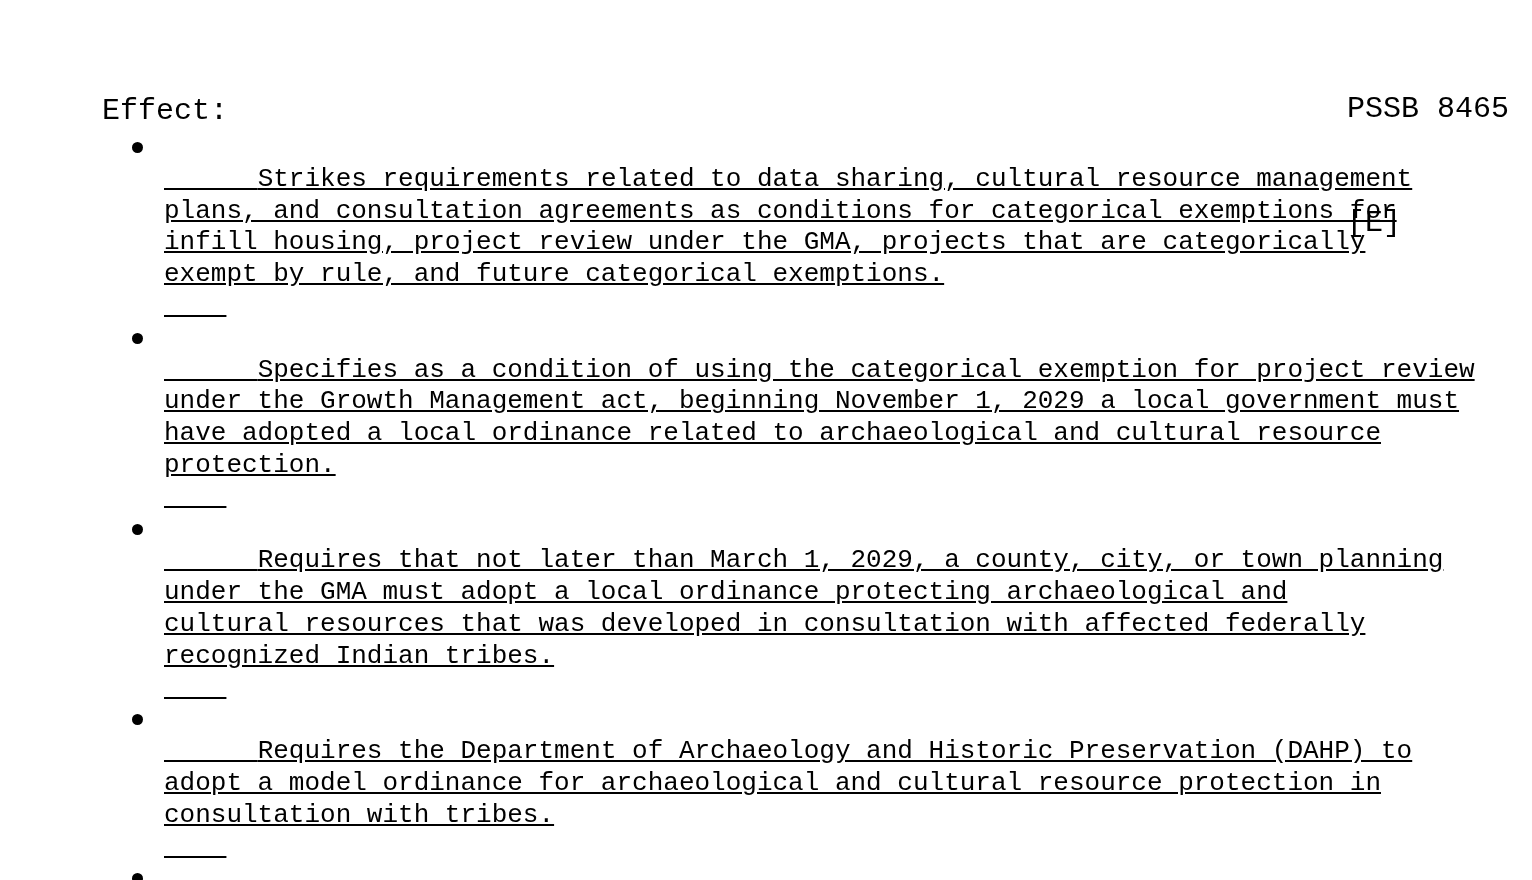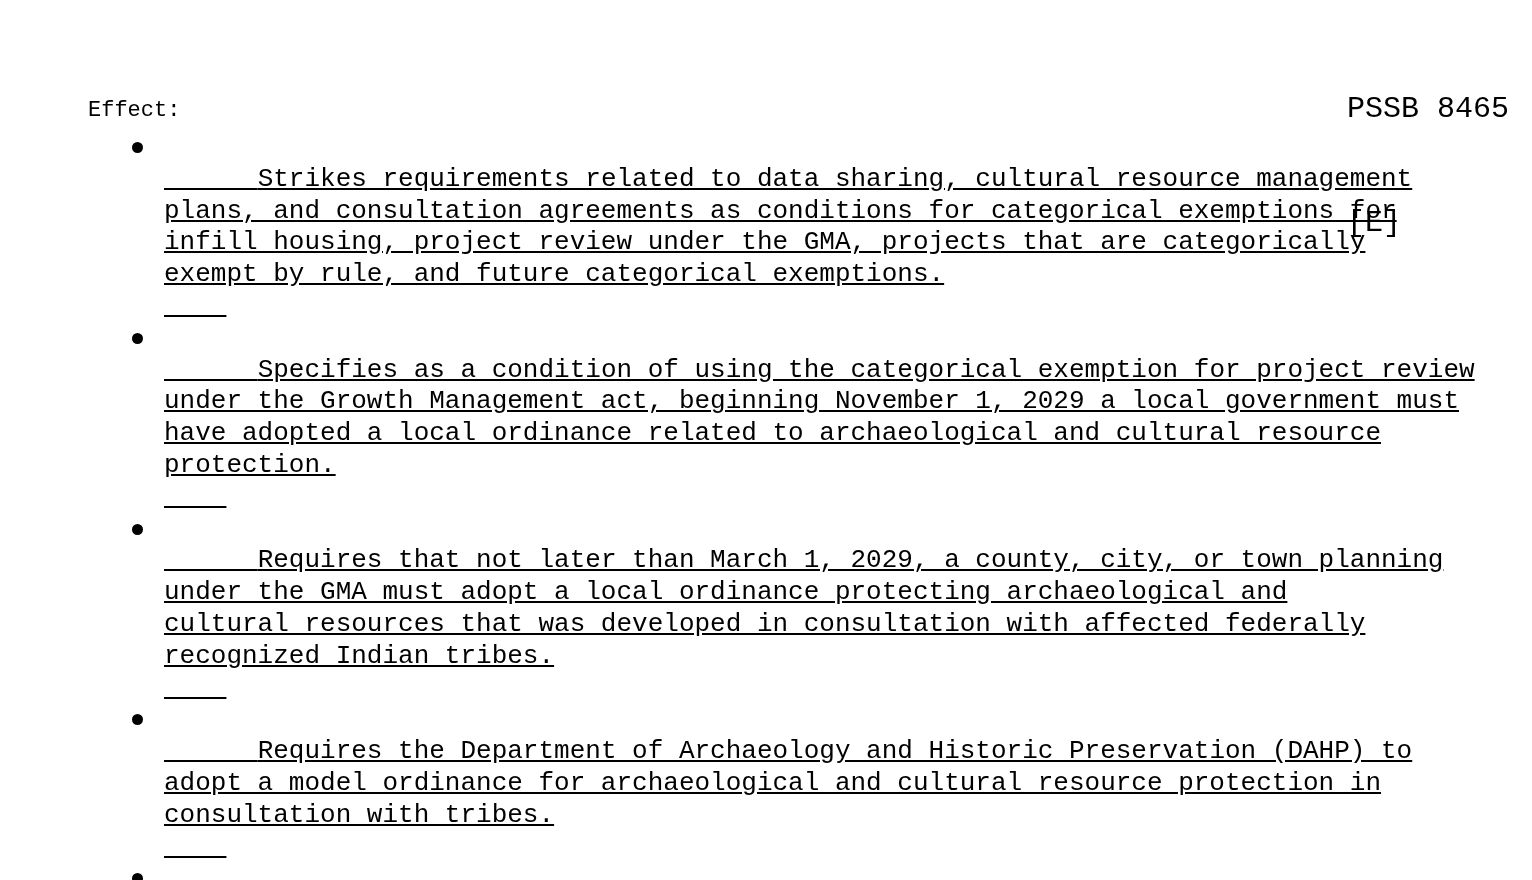--- a/index.html
+++ b/index.html
@@ -20,23 +20,23 @@
     position: absolute;
     left: 1347px;
     top: 14px;
     font-size: 30px;
     line-height: 38px;
     white-space: pre;
     text-align: left;
   }
   .effect-label {
     position: absolute;
-    left: 88px;
+    left: 102px;
     top: 95px;
-    font-size: 22px;
+    font-size: 30px;
     line-height: 32px;
     white-space: pre;
     text-align: right;
   }
   ul.bullet-list {
     position: absolute;
     left: 130px;
     top: 132px;
     margin: 0;
     padding: 0;

